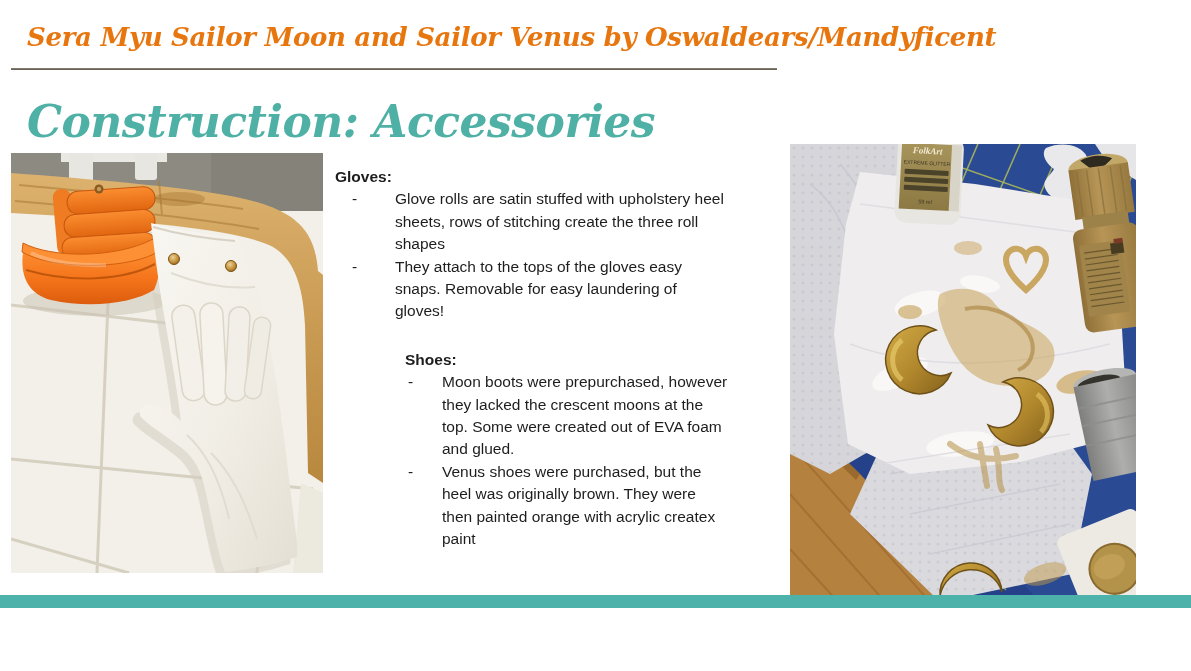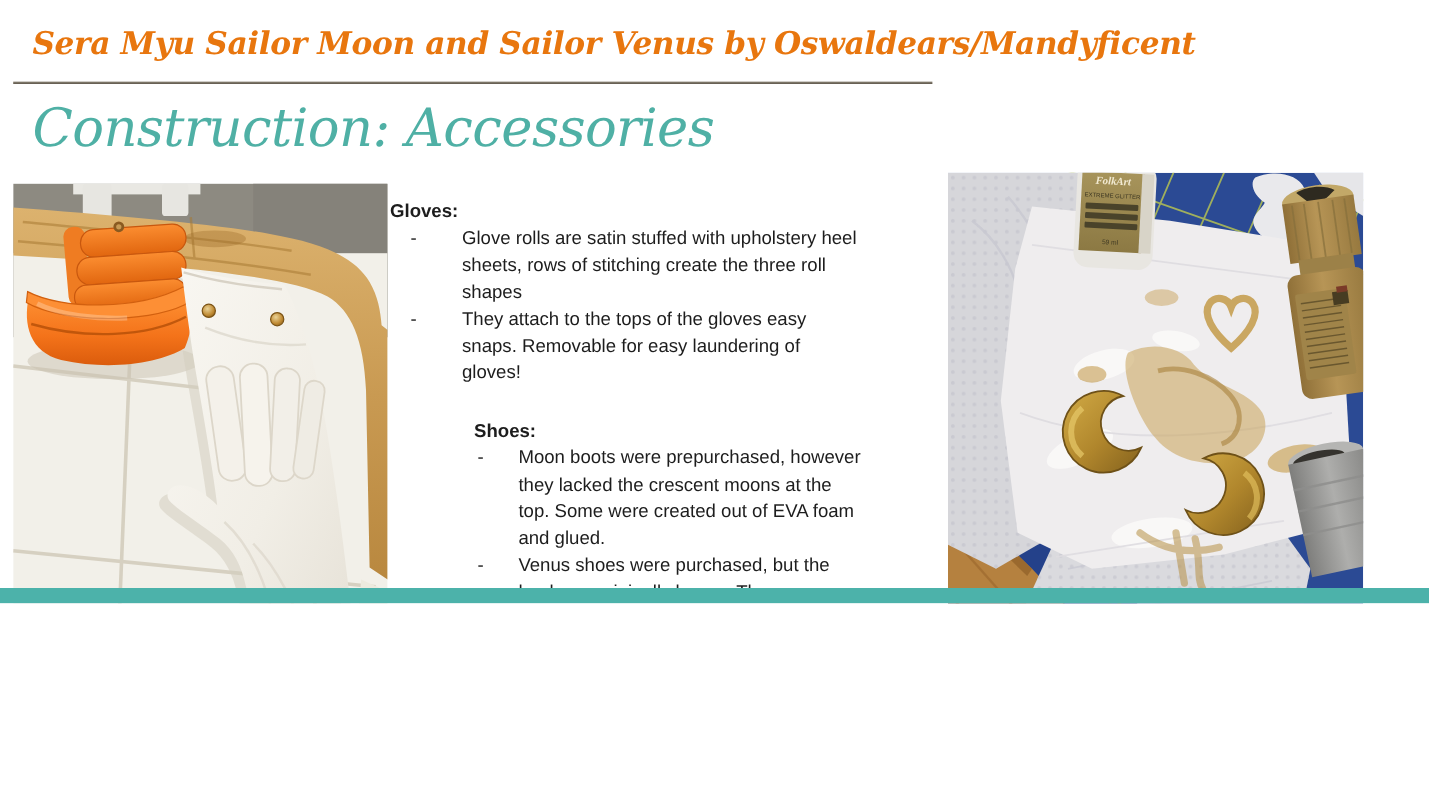--- a/index.html
+++ b/index.html
@@ -1,30 +1,30 @@
 <!DOCTYPE html>
 <html><head>
 <meta charset="utf-8">
 <style>
   html,body{margin:0;padding:0;background:#ffffff;}
-  .slide{position:relative;width:1191px;height:503px;background:#ffffff;overflow:hidden;
+  .slide{position:relative;width:1191px;height:608px;background:#ffffff;overflow:hidden;
          font-family:"Liberation Sans",sans-serif;}
 
   
   .header-title{position:absolute;left:27px;top:22px;margin:0;
     font-family:"DejaVu Serif",serif;font-style:italic;font-weight:bold;
     font-size:26px;letter-spacing:-0.3px;color:#E8760E;white-space:nowrap;}
   .header-rule{position:absolute;left:11px;top:68px;width:766px;height:2px;
     background:linear-gradient(#8d8577,#5f584c);}
-  .page-title{position:absolute;left:27px;top:82px;margin:0;
-    font-family:"DejaVu Serif",serif;font-style:italic;font-weight:normal;
+  .page-title{position:absolute;left:27px;top:96px;margin:0;
+    font-family:"DejaVu Serif",serif;font-style:italic;font-weight:bold;
     font-size:44px;letter-spacing:-0.5px;color:#4FB0A5;white-space:nowrap;}
 
   
-  .notes{position:absolute;left:325px;top:166px;width:440px;
+  .notes{position:absolute;left:335px;top:166px;width:440px;
     font-size:15.5px;line-height:22.4px;color:#1d1d1d;}
   .section-heading{font-weight:bold;}
   .bullet{display:flex;align-items:flex-start;}
   .bullet .dash{flex:0 0 auto;text-align:left;}
   .glove-bullet .dash{margin-left:17px;width:43px;}
   .glove-bullet .text{width:332px;}
   .shoes-heading{margin-left:70px;margin-top:26px;}
   .shoe-bullet .dash{margin-left:73px;width:34px;}
   .shoe-bullet .text{width:288px;}
 

